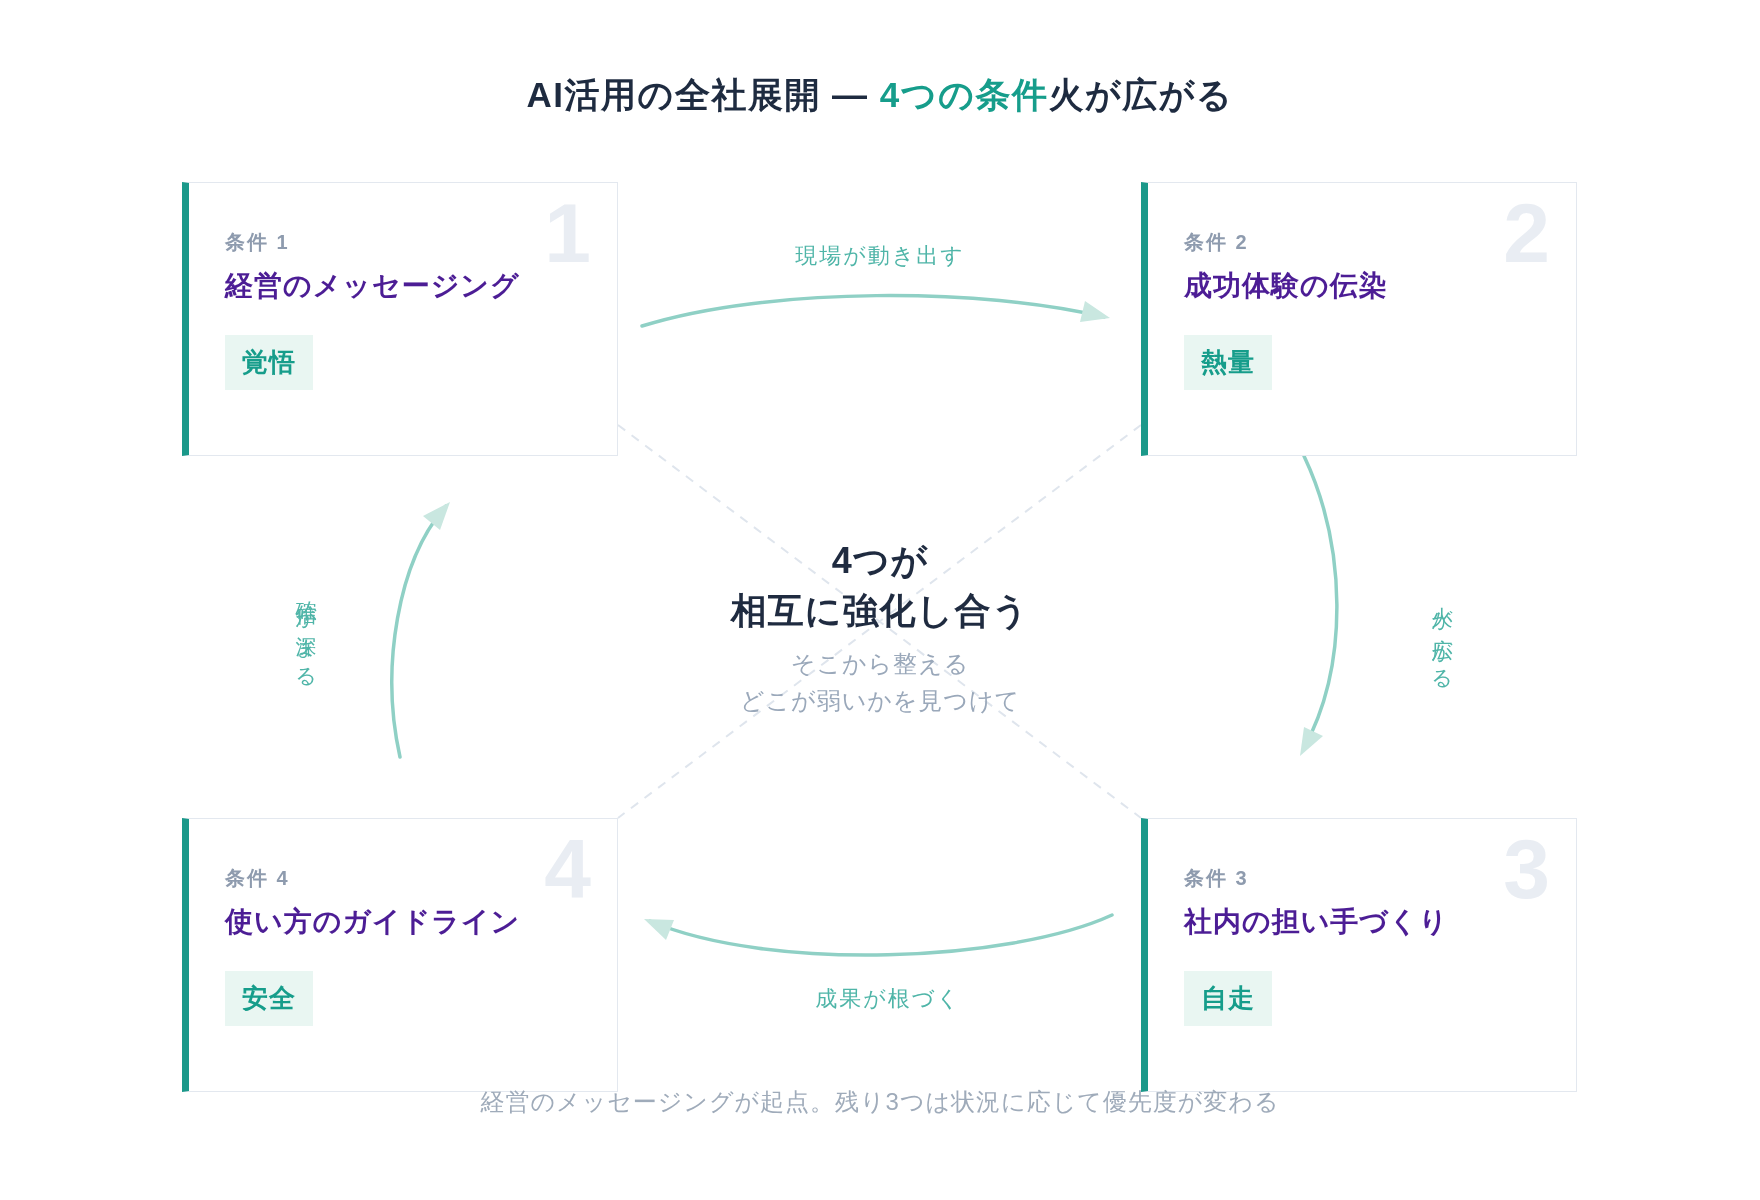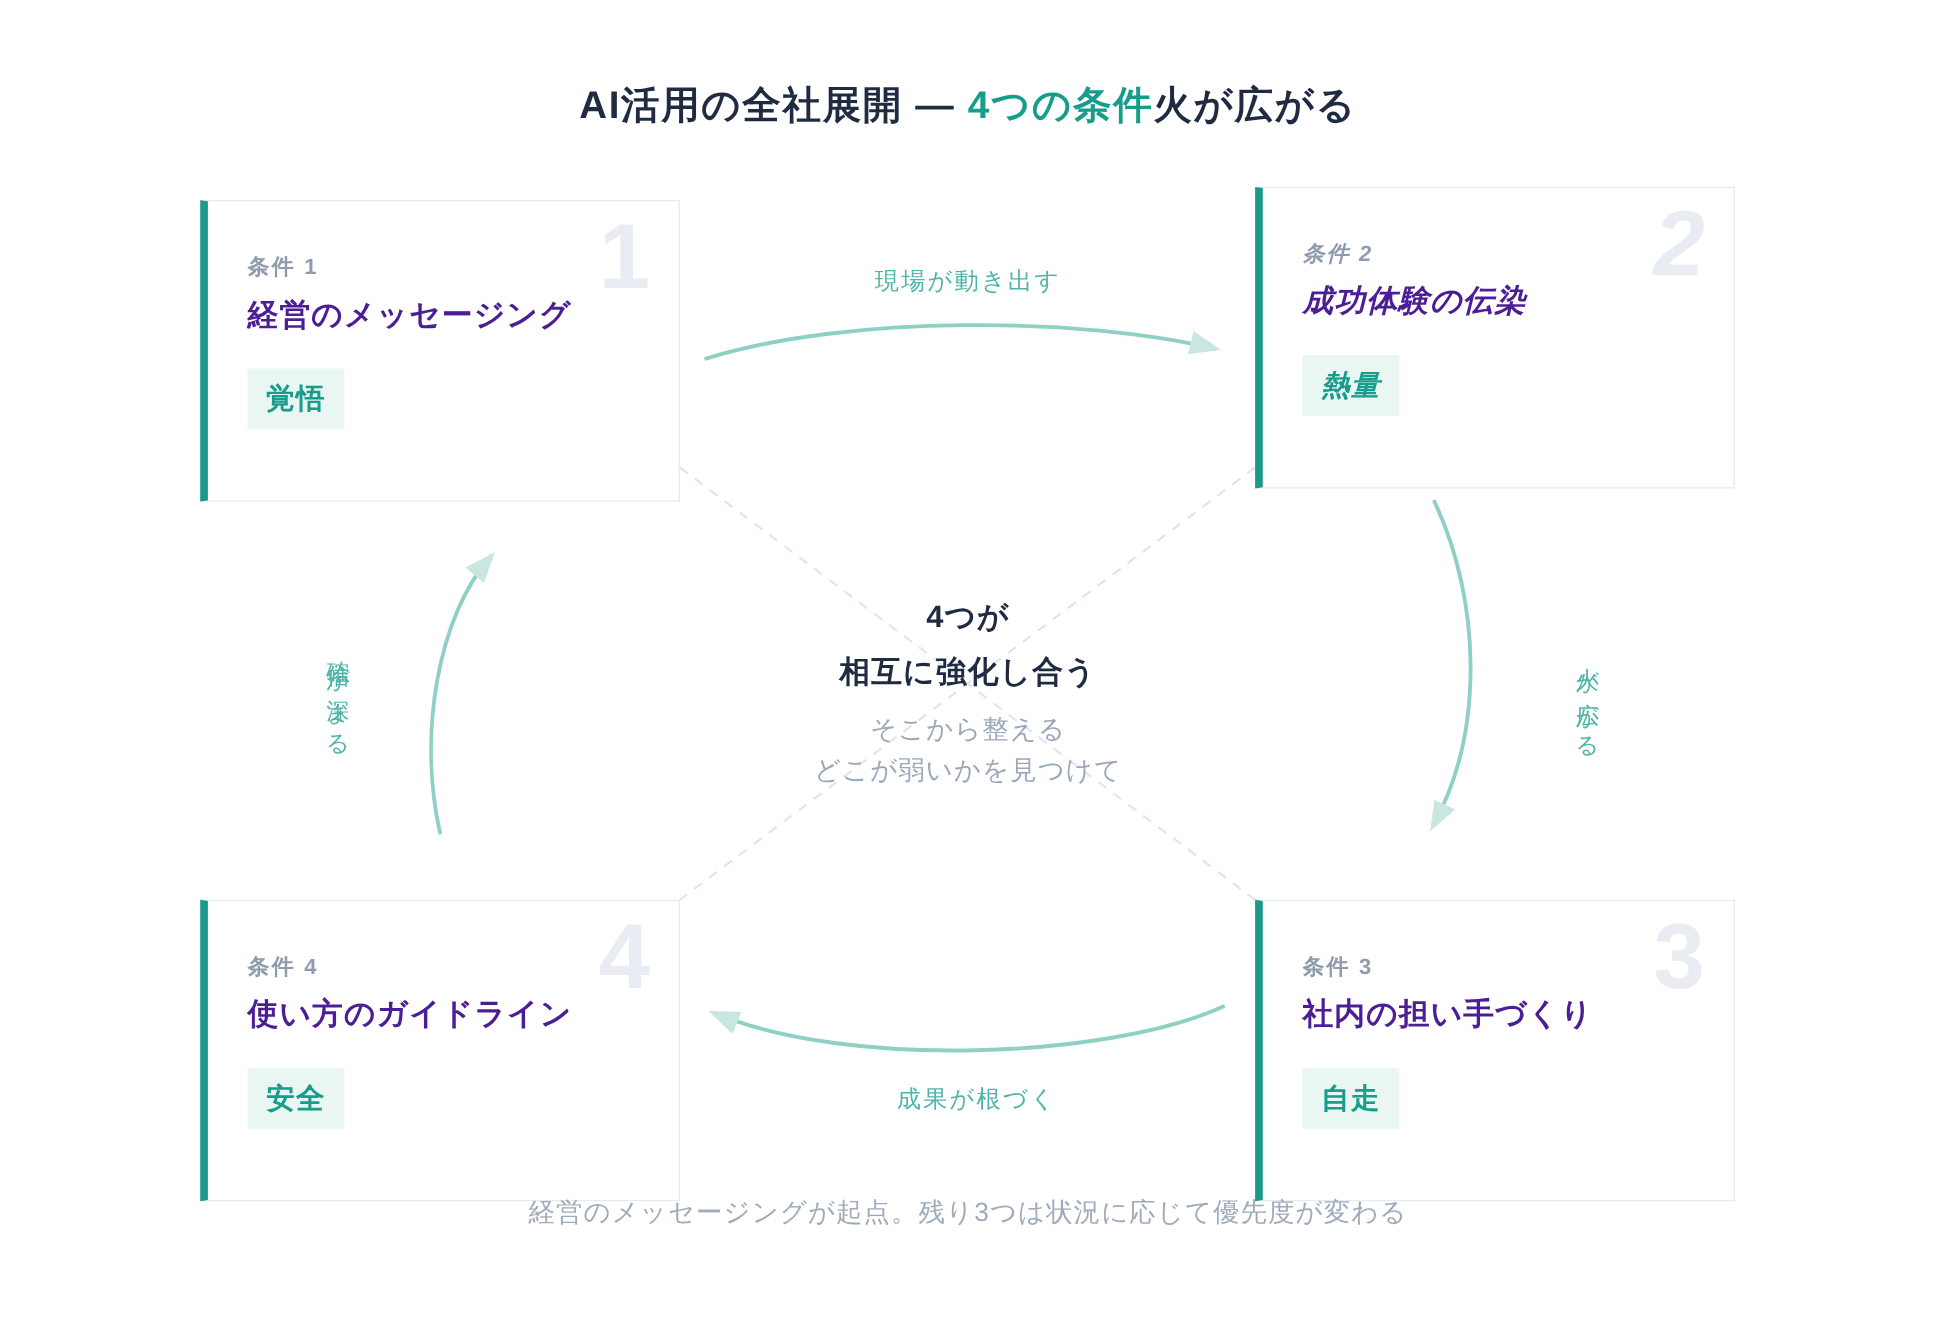--- a/index.html
+++ b/index.html
@@ -31,26 +31,26 @@
   }
   .card-title {
     position:absolute; left:36px; top:84px; font-size:28px; font-weight:700;
     color:#4c1d95; letter-spacing:1px; white-space:nowrap;
   }
   .card-badge {
     position:absolute; left:36px; top:152px; background:#e9f6f2; color:#169d8b;
     font-size:26px; font-weight:700; padding:10px 17px; letter-spacing:1px;
   }
   .card-1 { left:182px; top:182px; }
-  .card-2 { left:1141px; top:170px;font-style:italic; }
+  .card-2 { left:1141px; top:182px; }
   .card-3 { left:1141px; top:818px; }
   .card-4 { left:182px; top:818px; }
 
   .center-block { position:absolute; left:0; right:0; top:536px; text-align:center; }
-  .center-line { font-size:28px; font-weight:700; color:#1f2b40; line-height:50px; letter-spacing:1px; }
+  .center-line { font-size:36px; font-weight:700; color:#1f2b40; line-height:50px; letter-spacing:1px; }
   .center-sub { margin-top:9px; font-size:24px; color:#9aa8ba; line-height:37px; letter-spacing:1px; }
 
   .arrow-label { position:absolute; font-size:22px; color:#4fb5a8; letter-spacing:2px; }
   .lbl-top    { left:0; right:0; top:241px; text-align:center; }
   .lbl-bottom { left:0; right:0; top:984px; text-align:center;padding-left:16px; }
   .lbl-right  { left:1428px; top:590px; writing-mode:vertical-rl; font-size:21px; letter-spacing:4px; }
   .lbl-left   { left:292px;  top:584px; writing-mode:vertical-rl; font-size:21px; letter-spacing:4px; }
 
   .footnote {
     position:absolute; left:0; right:0; top:1086px; text-align:center;

